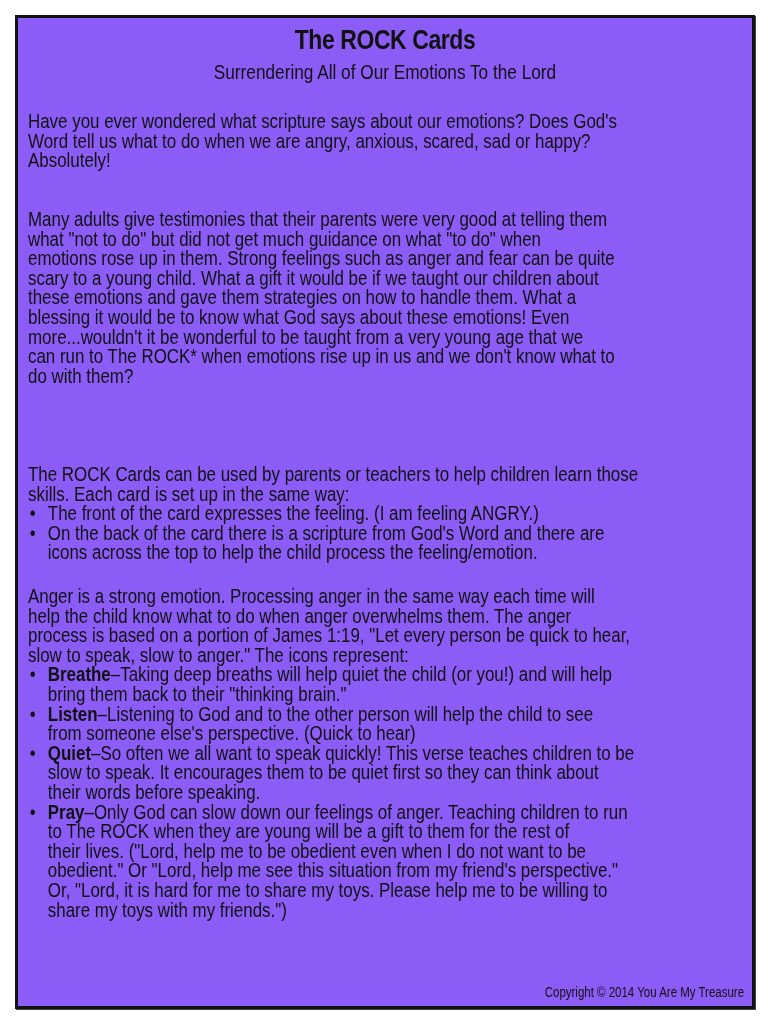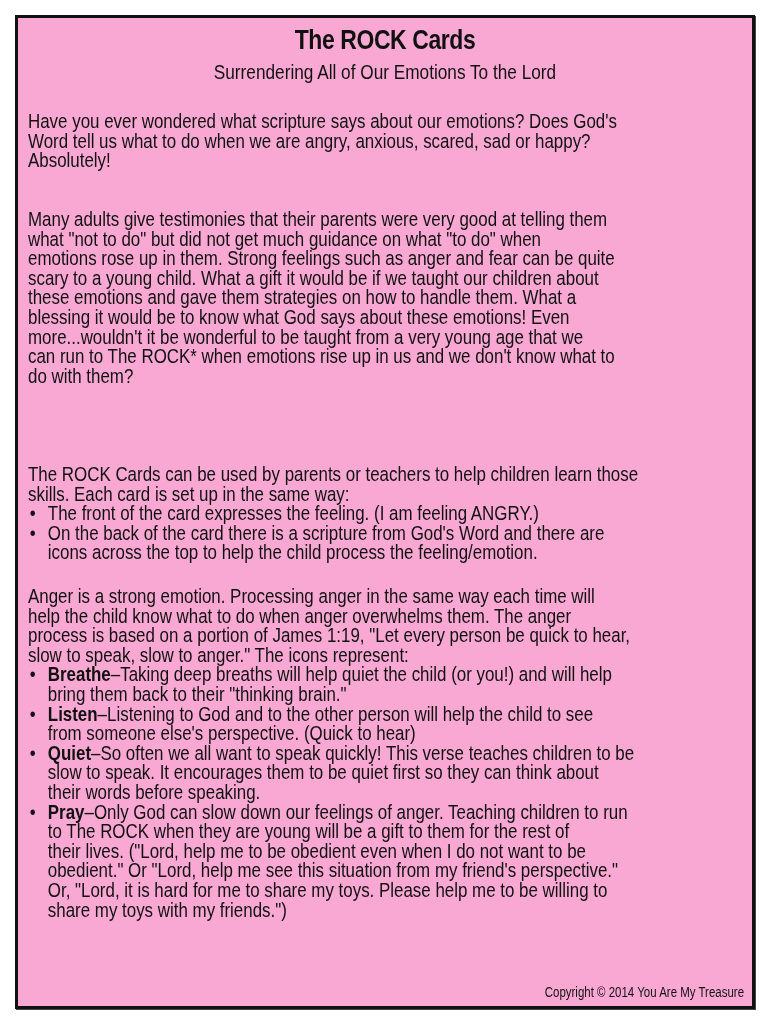--- a/index.html
+++ b/index.html
@@ -1,19 +1,19 @@
 <!DOCTYPE html>
 <html><head>
 <meta charset="utf-8">
 <style>
   html, body { margin: 0; padding: 0; background: #ffffff; }
   body { width: 768px; height: 1024px; position: relative; overflow: hidden;
          font-family: "Liberation Sans Narrow", "Liberation Sans", sans-serif; color: #111; }
   .frame { position: absolute; left: 15px; top: 15px; width: 734px; height: 988px;
-           border: 3px solid #111; box-shadow: 1px 1px 0 #444; background: #f9a8d4; }
+           border: 3px solid #111; box-shadow: 1px 1px 0 #444; background: #8b5cf6; }
   .title { position: absolute; left: 0; right: 0; top: 6px; text-align: center;
            font-size: 28px; font-weight: bold; letter-spacing: -0.5px;
            transform: scaleX(0.82); transform-origin: center; }
   .subtitle { position: absolute; left: 0; right: 0; top: 42px; text-align: center;
               font-size: 21px; transform: scaleX(0.82); transform-origin: center; }
   .body-text { position: absolute; left: 10px; width: 860px;
                font-size: 20.5px; line-height: 19.6px;
                transform: scaleX(0.825); transform-origin: left top; }
   .line { display: block; white-space: nowrap; }
   .bullet { position: relative; padding-left: 24px; }

